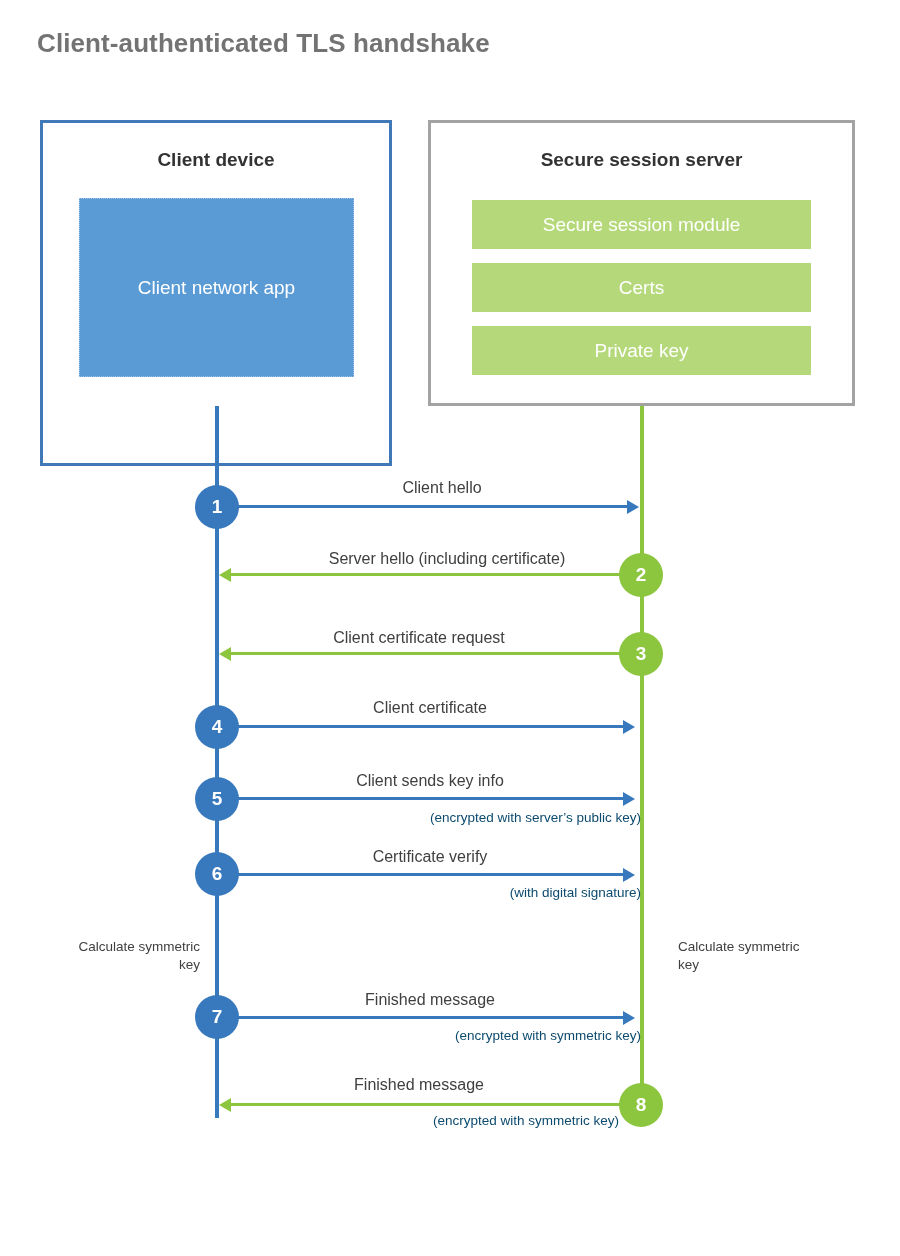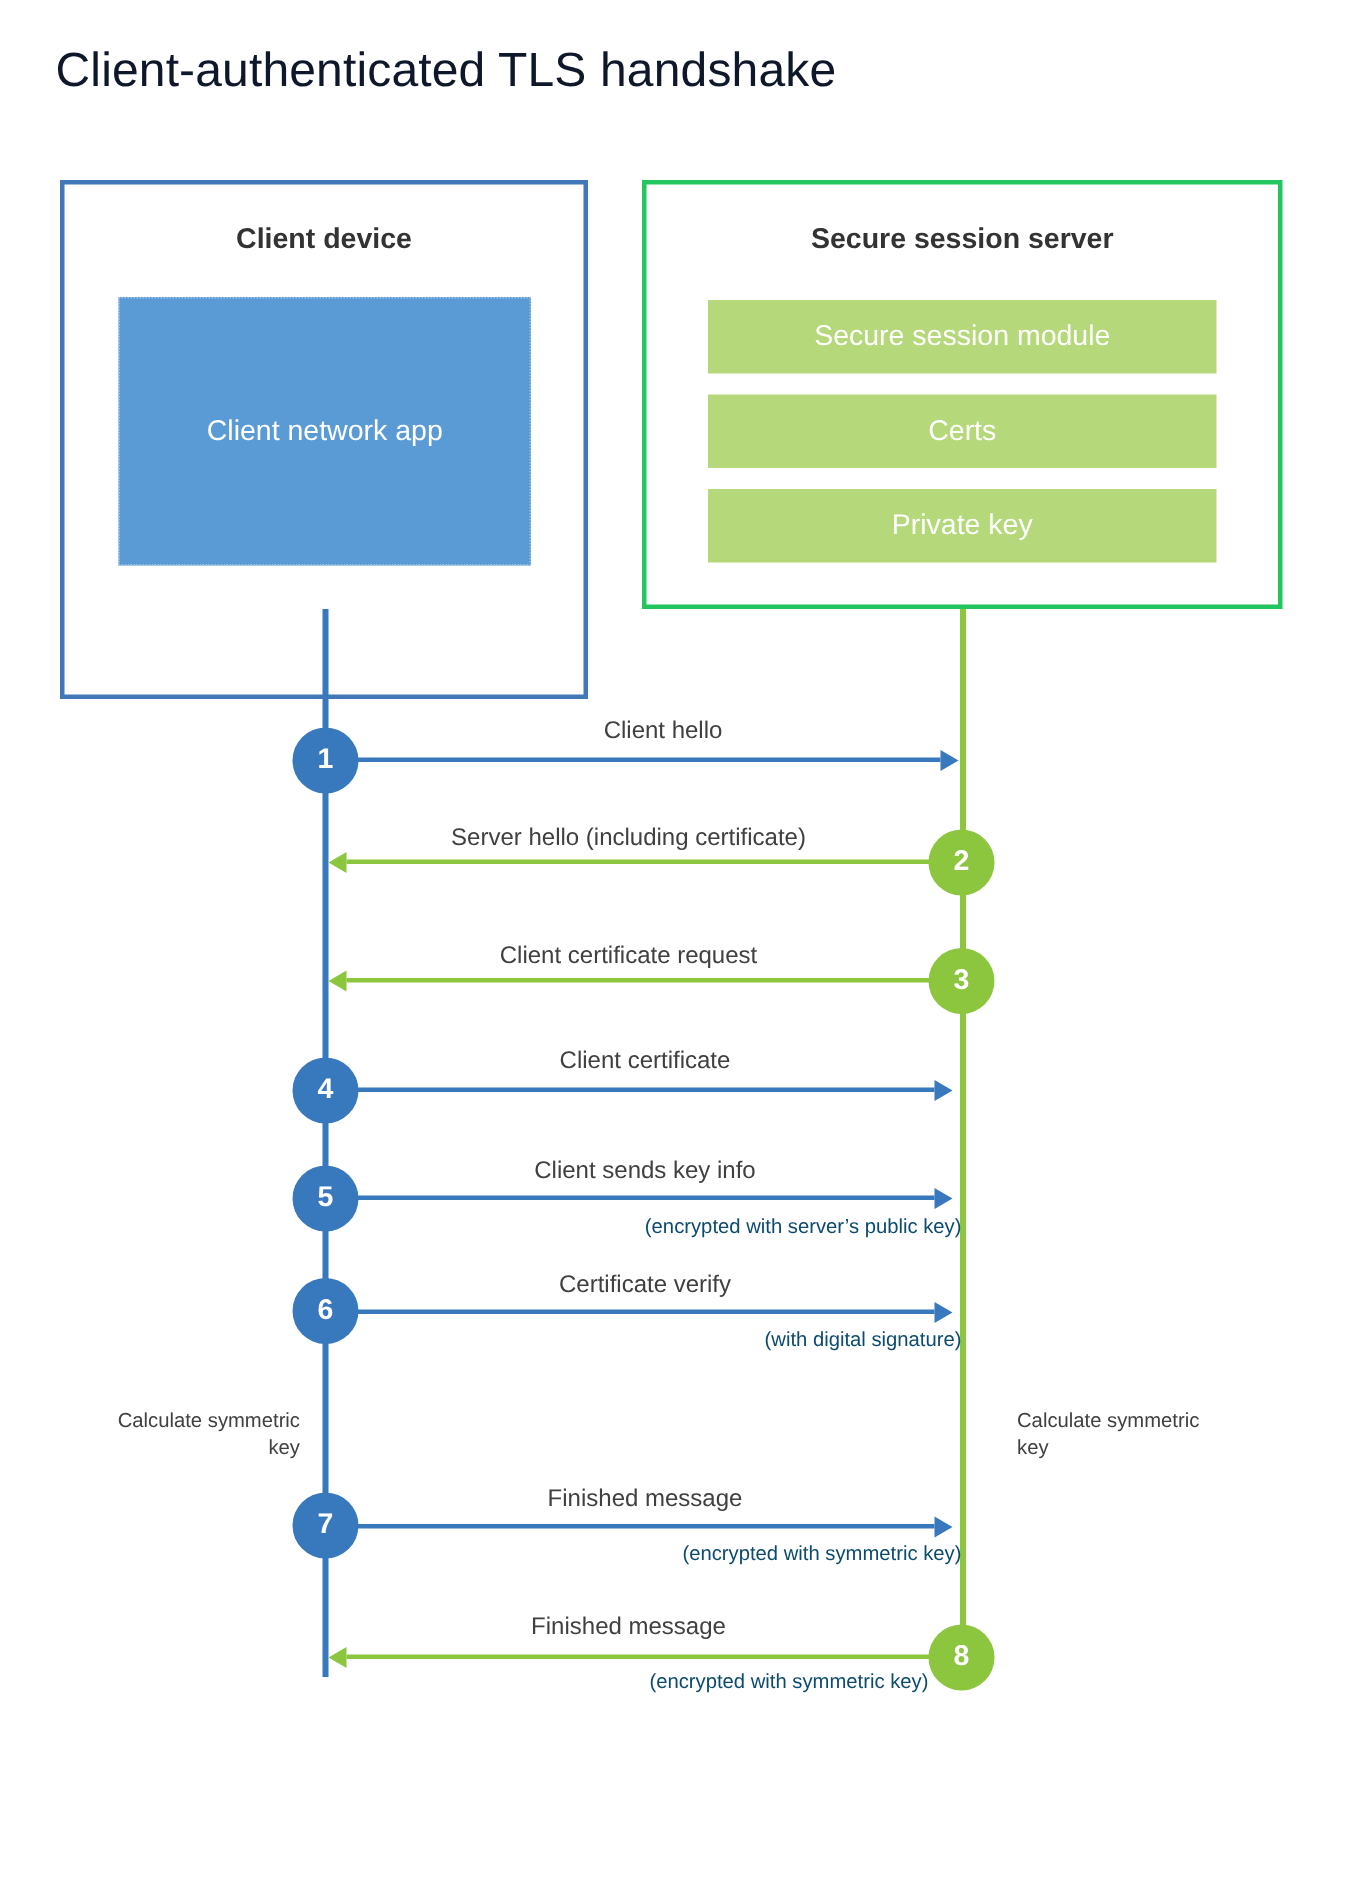--- a/index.html
+++ b/index.html
@@ -20,23 +20,23 @@
     left: 0; top: 0;
     width: 900px;
     height: 1256px;
   }
 
   
   #page-title {
     position: absolute;
     left: 37px;
     top: 28px;
-    font-size: 32px;
-    font-weight: 400;
-    color: #0f172a;
+    font-size: 26px;
+    font-weight: 700;
+    color: #737373;
     letter-spacing: 0.1px;
     white-space: nowrap;
   }
 
   
   .participant-box {
     position: absolute;
     background: #ffffff;
     box-sizing: border-box;
   }
@@ -45,21 +45,21 @@
     top: 120px;
     width: 352px;
     height: 346px;
     border: 3px solid #4178b8;
   }
   #server-box {
     left: 428px;
     top: 120px;
     width: 427px;
     height: 286px;
-    border: 3px solid #22c55e;
+    border: 3px solid #a3a3a3;
   }
   .box-title {
     position: absolute;
     left: 0;
     right: 0;
     top: 26px;
     text-align: center;
     font-size: 19px;
     font-weight: bold;
     color: #333333;
@@ -198,21 +198,21 @@
   </div>
 
   <div class="lifeline" id="client-lifeline"></div>
   <div class="lifeline" id="server-lifeline"></div>
 
   <div class="msg-label" style="left:231px; top:479px; width:422px;">Client hello</div>
   <div class="arrow-line blue" style="left:219px; top:505px; width:408px;"></div>
   <div class="arrow-head right blue" style="left:627px; top:500px;"></div>
   <div class="step-circle blue" style="left:195px; top:485px;">1</div>
 
-  <div class="msg-label" style="left:219px; top:550px; width:400px;">Server hello (including certificate)</div>
+  <div class="msg-label" style="left:219px; top:550px; width:400px;padding-left:28px;">Server hello (including certificate)</div>
   <div class="arrow-line green" style="left:231px; top:573px; width:390px;"></div>
   <div class="arrow-head left green" style="left:219px; top:568px;"></div>
   <div class="step-circle green" style="left:619px; top:553px;">2</div>
 
   <div class="msg-label" style="left:219px; top:629px; width:400px;">Client certificate request</div>
   <div class="arrow-line green" style="left:231px; top:652px; width:390px;"></div>
   <div class="arrow-head left green" style="left:219px; top:647px;"></div>
   <div class="step-circle green" style="left:619px; top:632px;">3</div>
 
   <div class="msg-label" style="left:219px; top:699px; width:422px;">Client certificate</div>

